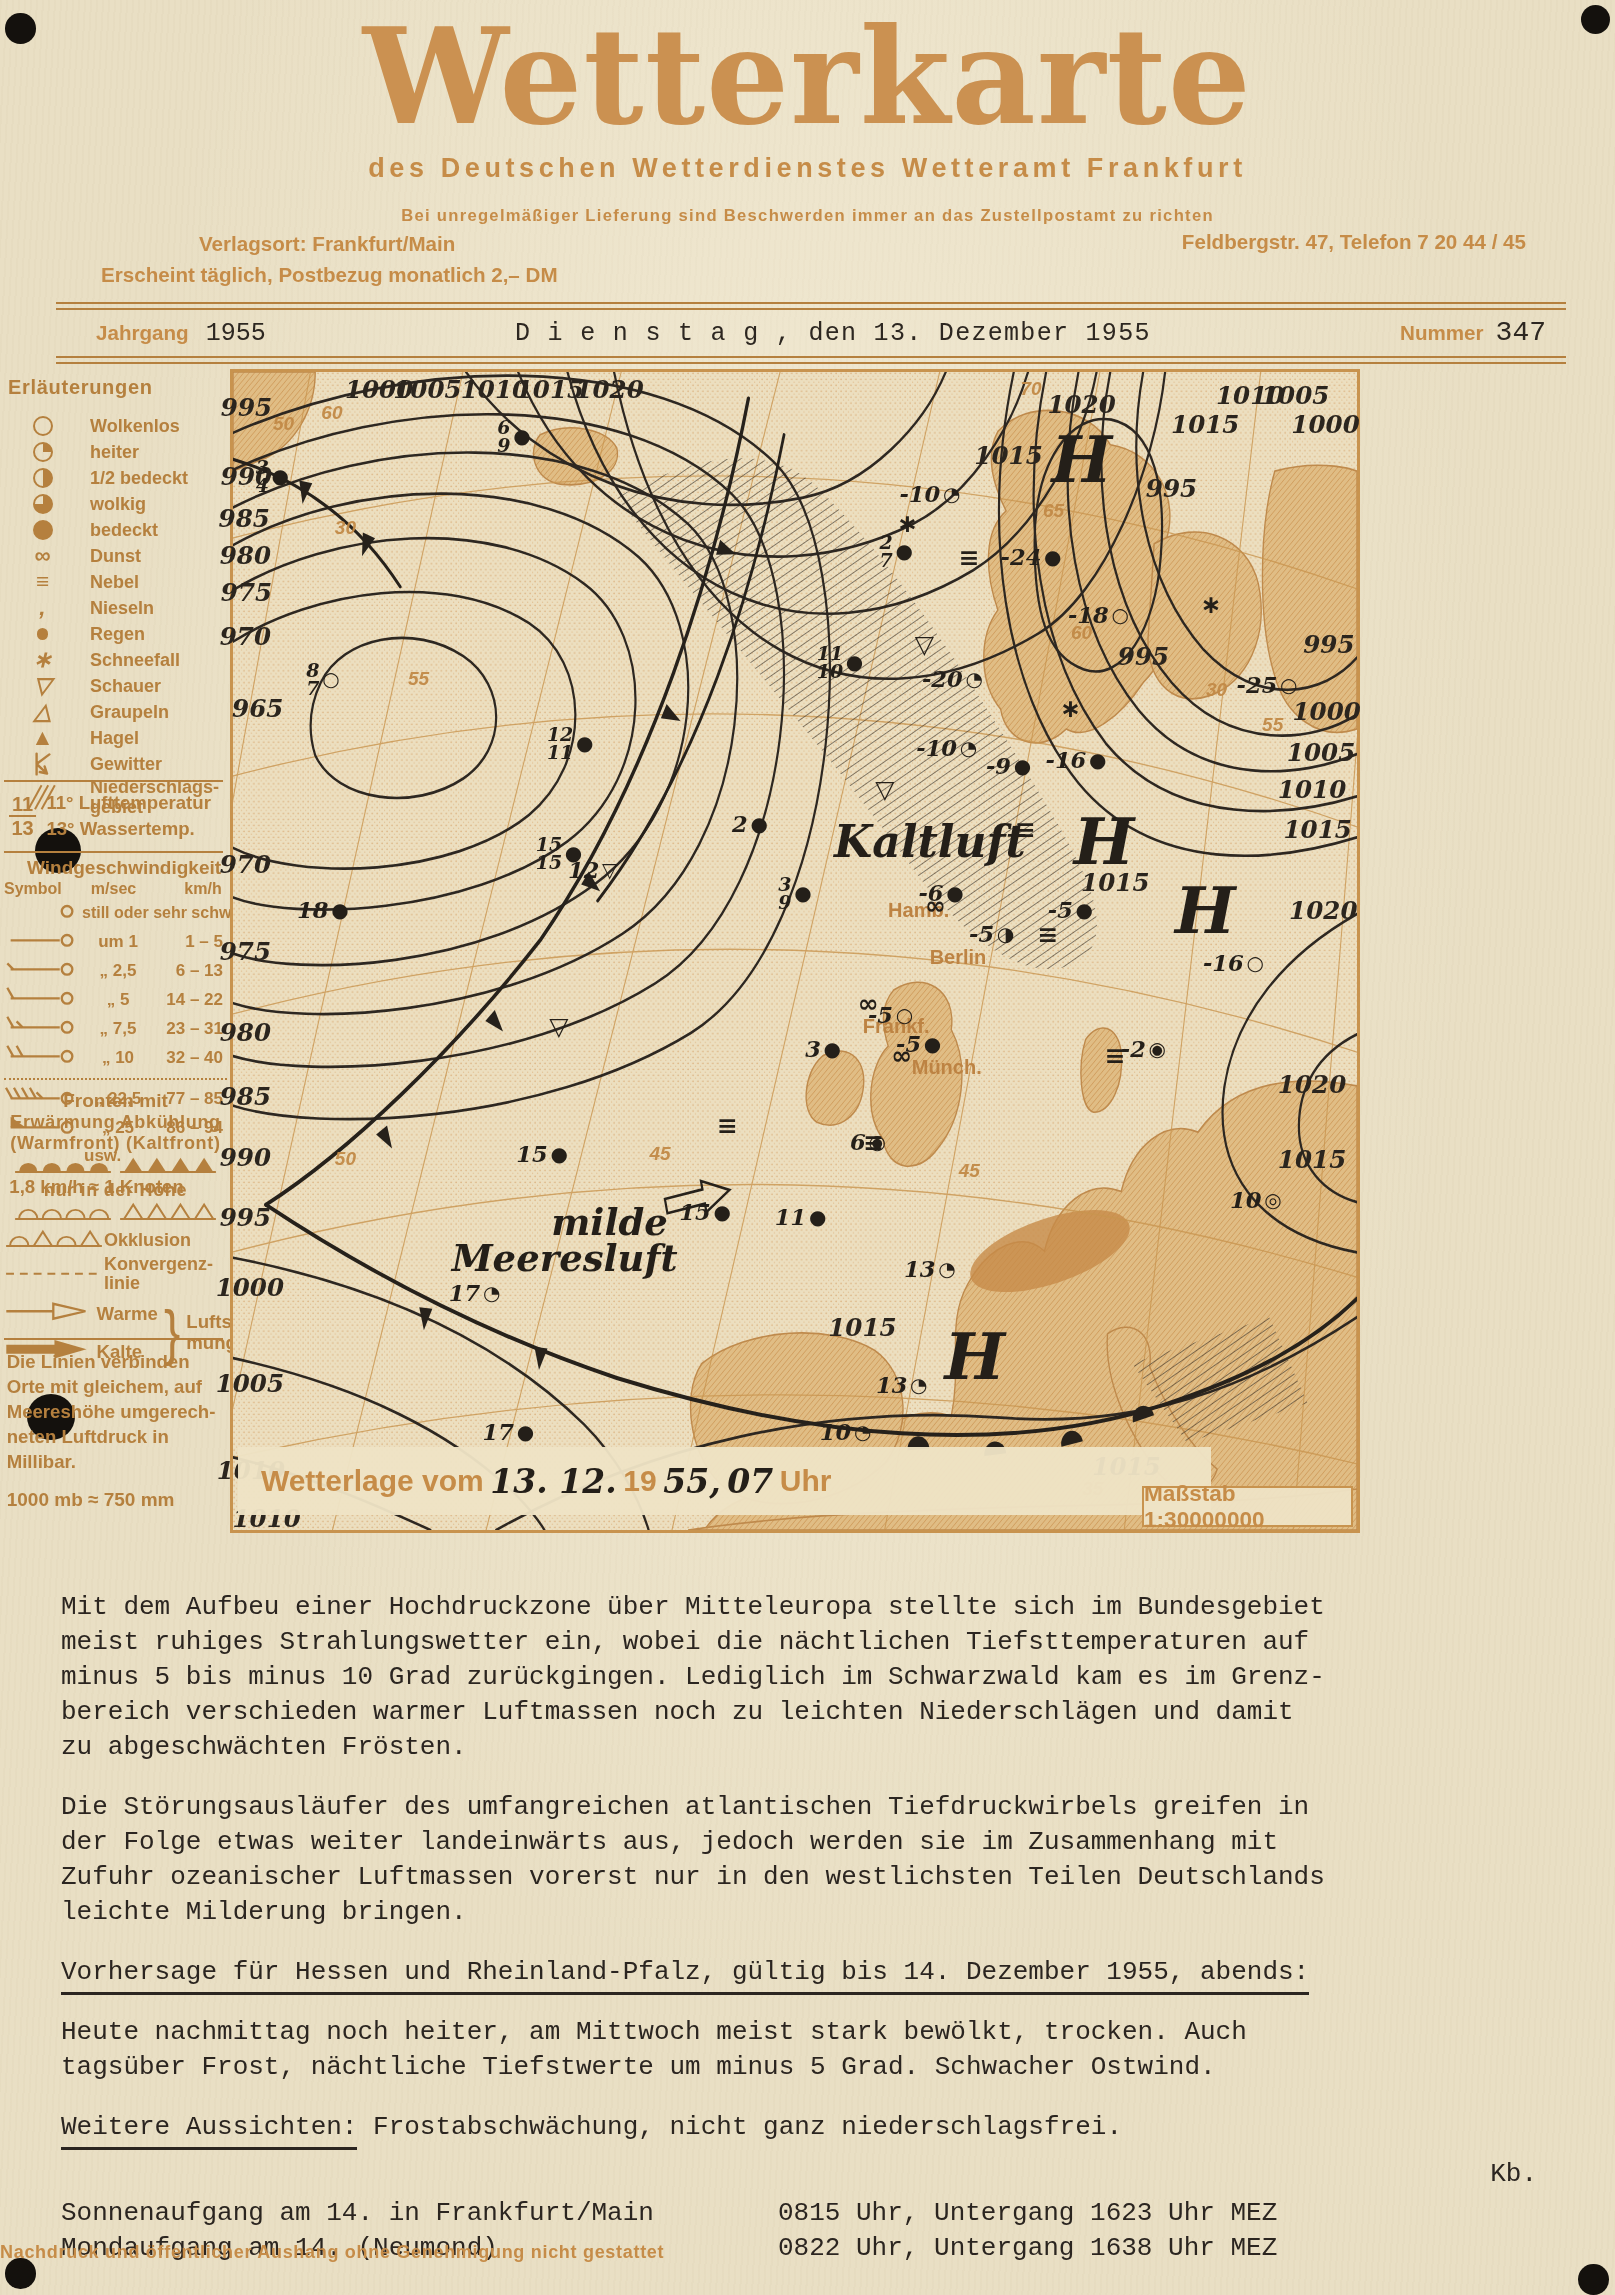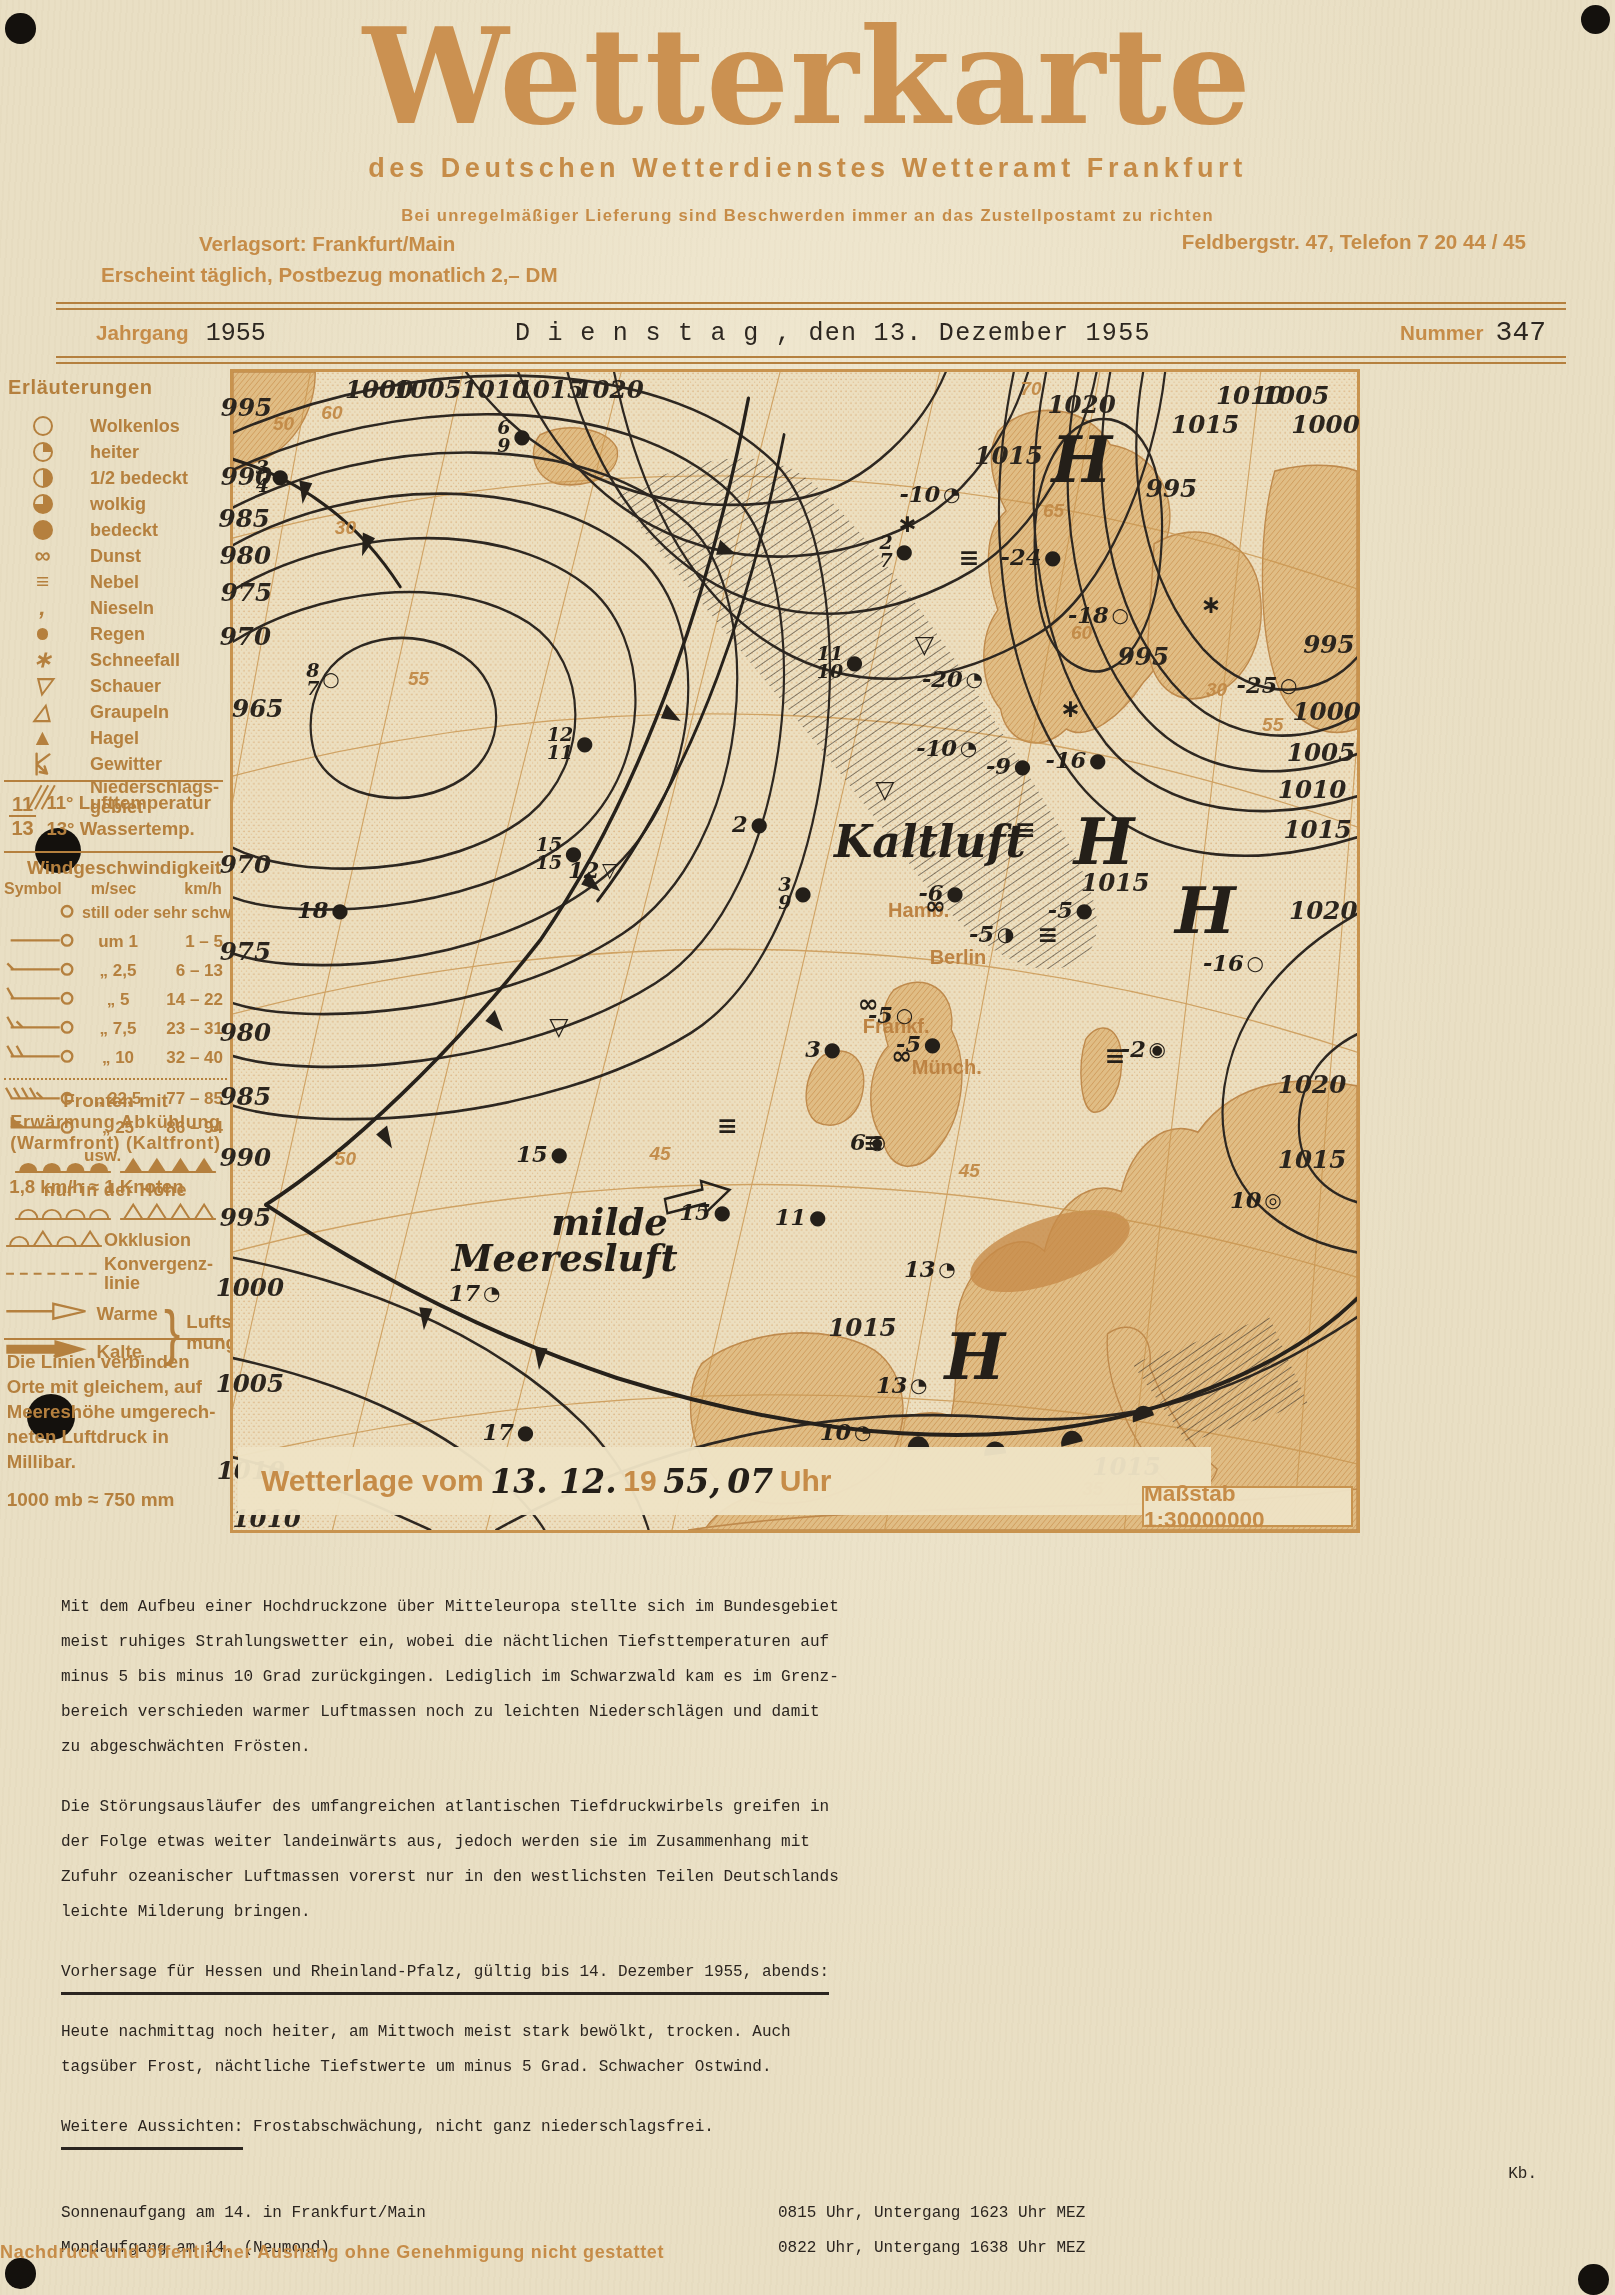--- a/index.html
+++ b/index.html
@@ -105,21 +105,21 @@
   .stn .t.two{display:flex;flex-direction:column;font-size:19px;line-height:18px;align-items:center}
   .caption{position:absolute;left:5.3px;bottom:14.6px;width:973px;height:68px;
     background:rgba(238,227,197,.96);display:flex;align-items:center;padding-left:22.6px;gap:6.6px}
   .cap-print{font-size:30px;font-weight:700;color:var(--or2)}
   .cap-hand{font-family:"DejaVu Serif", serif;font-style:italic;font-weight:700;font-size:33px;color:#241f19}
   .scalebox{position:absolute;right:4px;bottom:2.7px;width:211px;height:41px;border:2.7px solid var(--maporange);
     background:rgba(238,227,197,.95);display:flex;align-items:center;justify-content:center}
   .scalebox span{font-size:22.6px;font-weight:700;color:var(--or2)}
   
   .report{position:absolute;left:61px;top:1590px;width:1526px;
-    font-family:"Liberation Mono", monospace;font-size:16px;line-height:35px;color:#2b2520}
+    font-family:"Liberation Mono", monospace;font-size:26px;line-height:35px;color:#2b2520}
   .par{white-space:pre-line;margin-bottom:25px}
   .fc-head{display:inline-block;border-bottom:3.3px solid #2b2520;padding-bottom:2px;margin-bottom:20px;white-space:pre-line}
   .aus{margin-bottom:6.6px}
   .aus .ul{display:inline-block;border-bottom:3.3px solid #2b2520;padding-bottom:2px}
   .kb{text-align:right;padding-right:50px;margin-bottom:4px}
   .ephrow{display:flex}
   .ephrow .l{width:717px}
   .footer{position:absolute;left:0;top:2242px;width:100%;
     font-size:18px;font-weight:700;color:var(--or2);letter-spacing:0.7px}
 </style>

